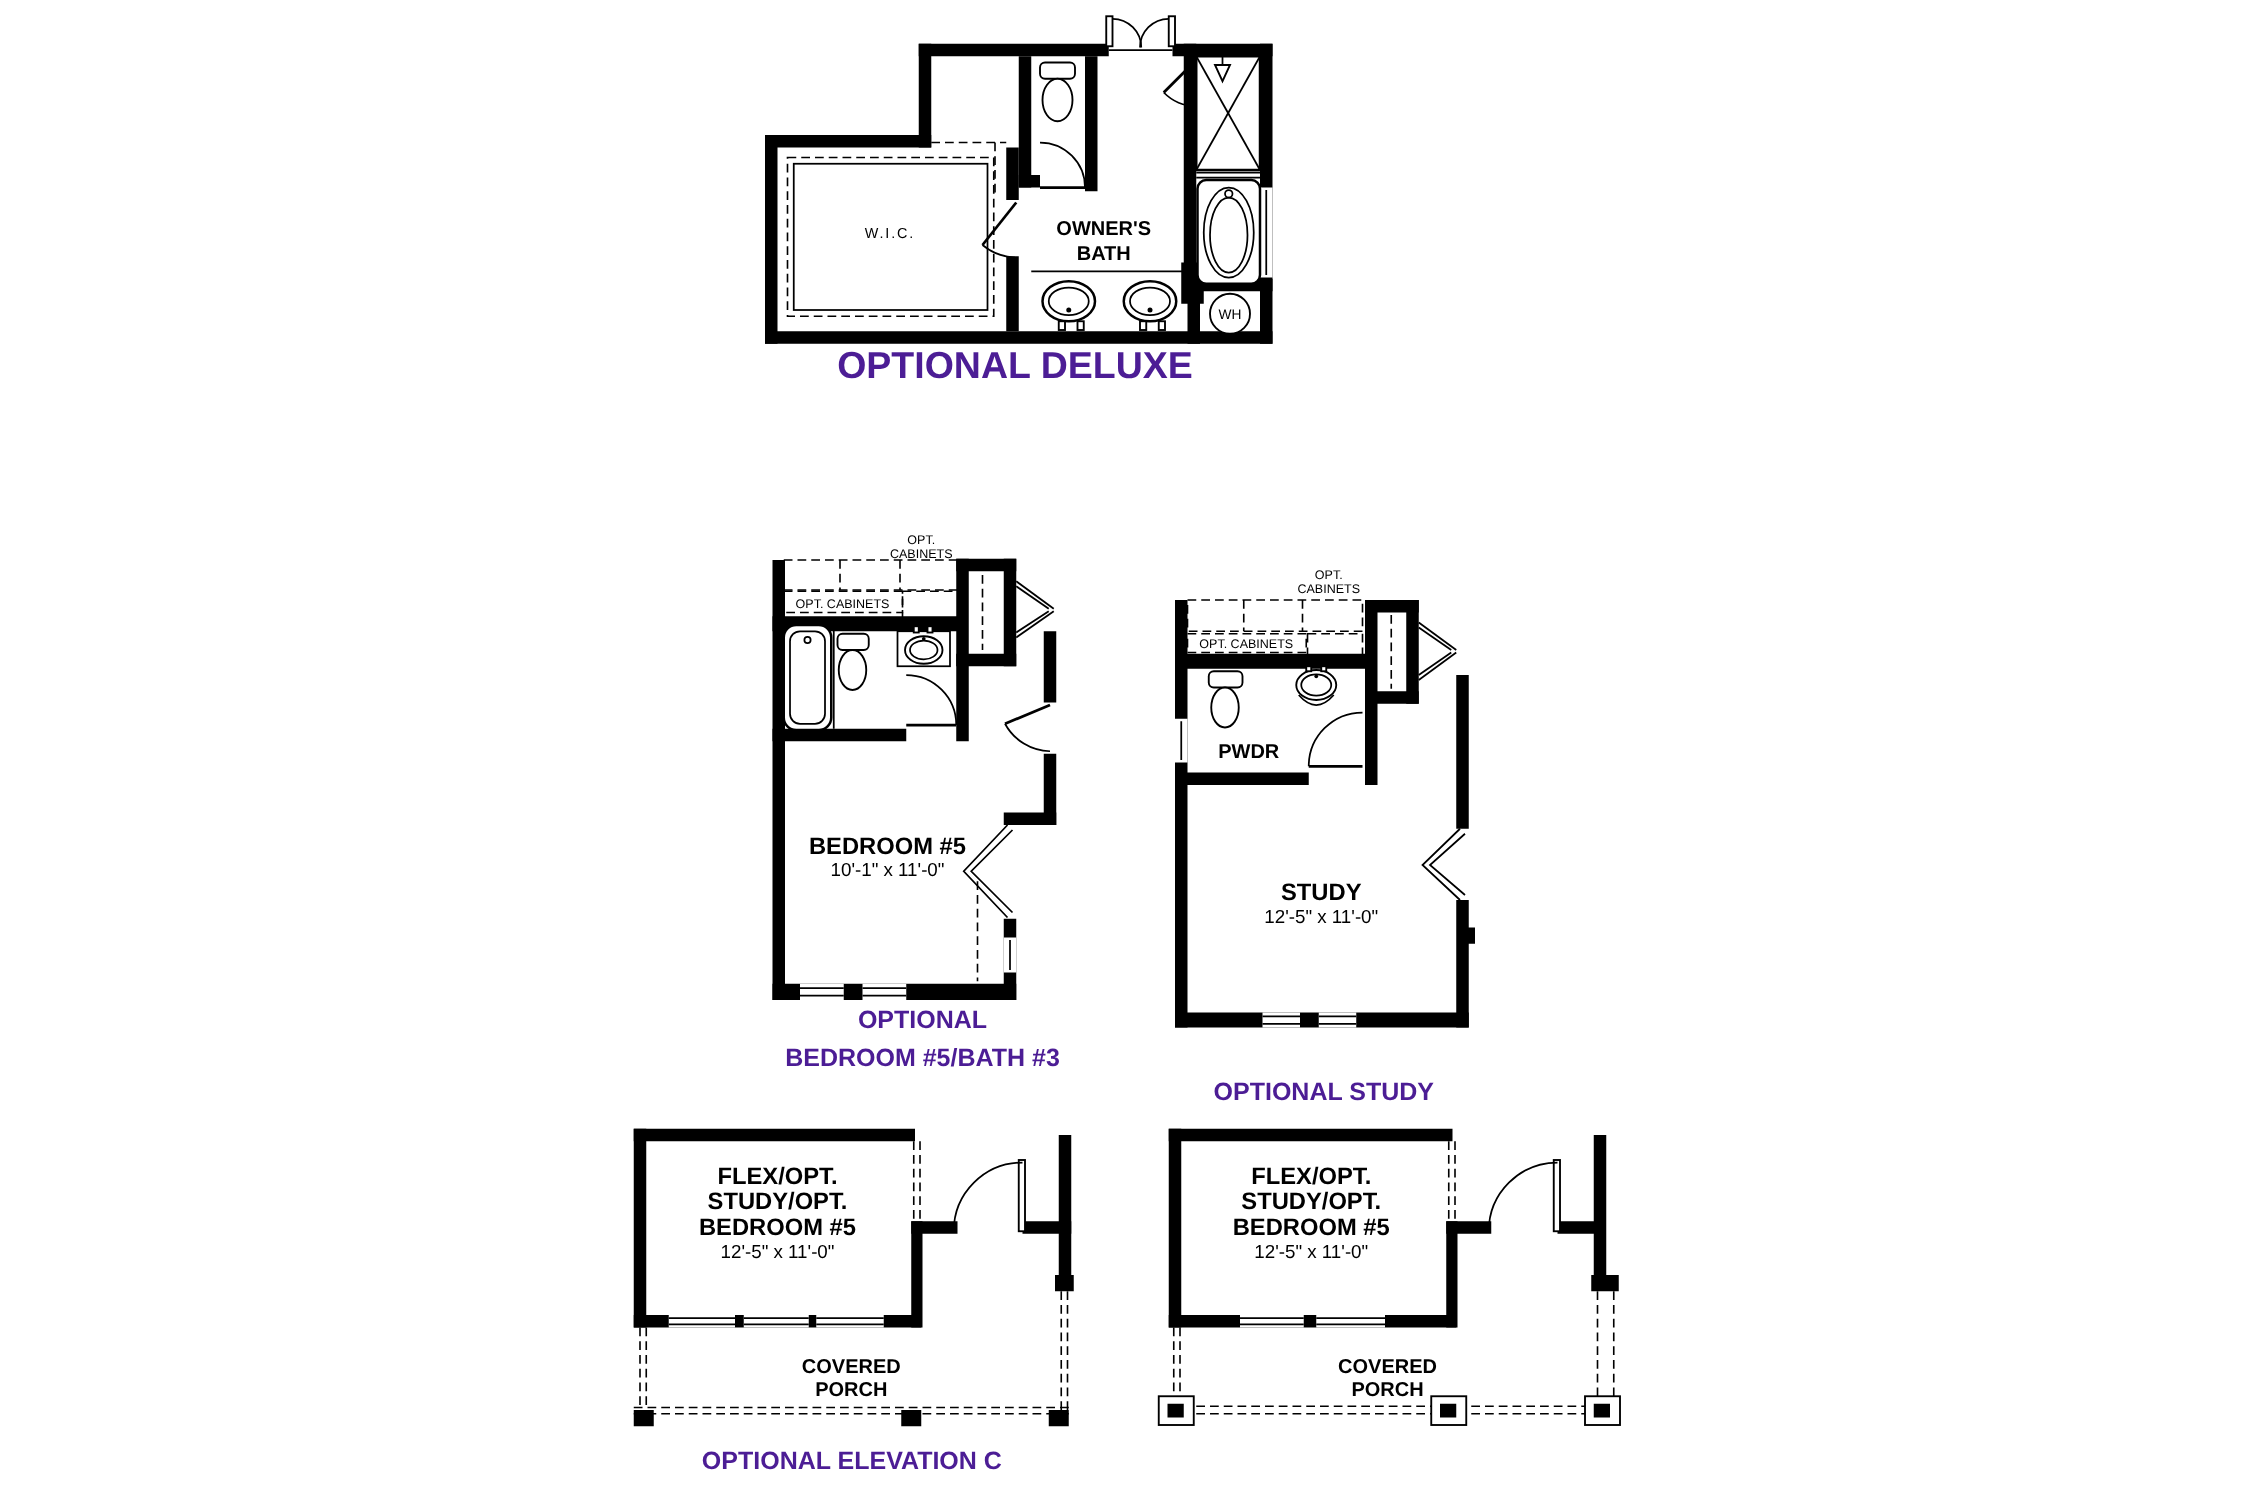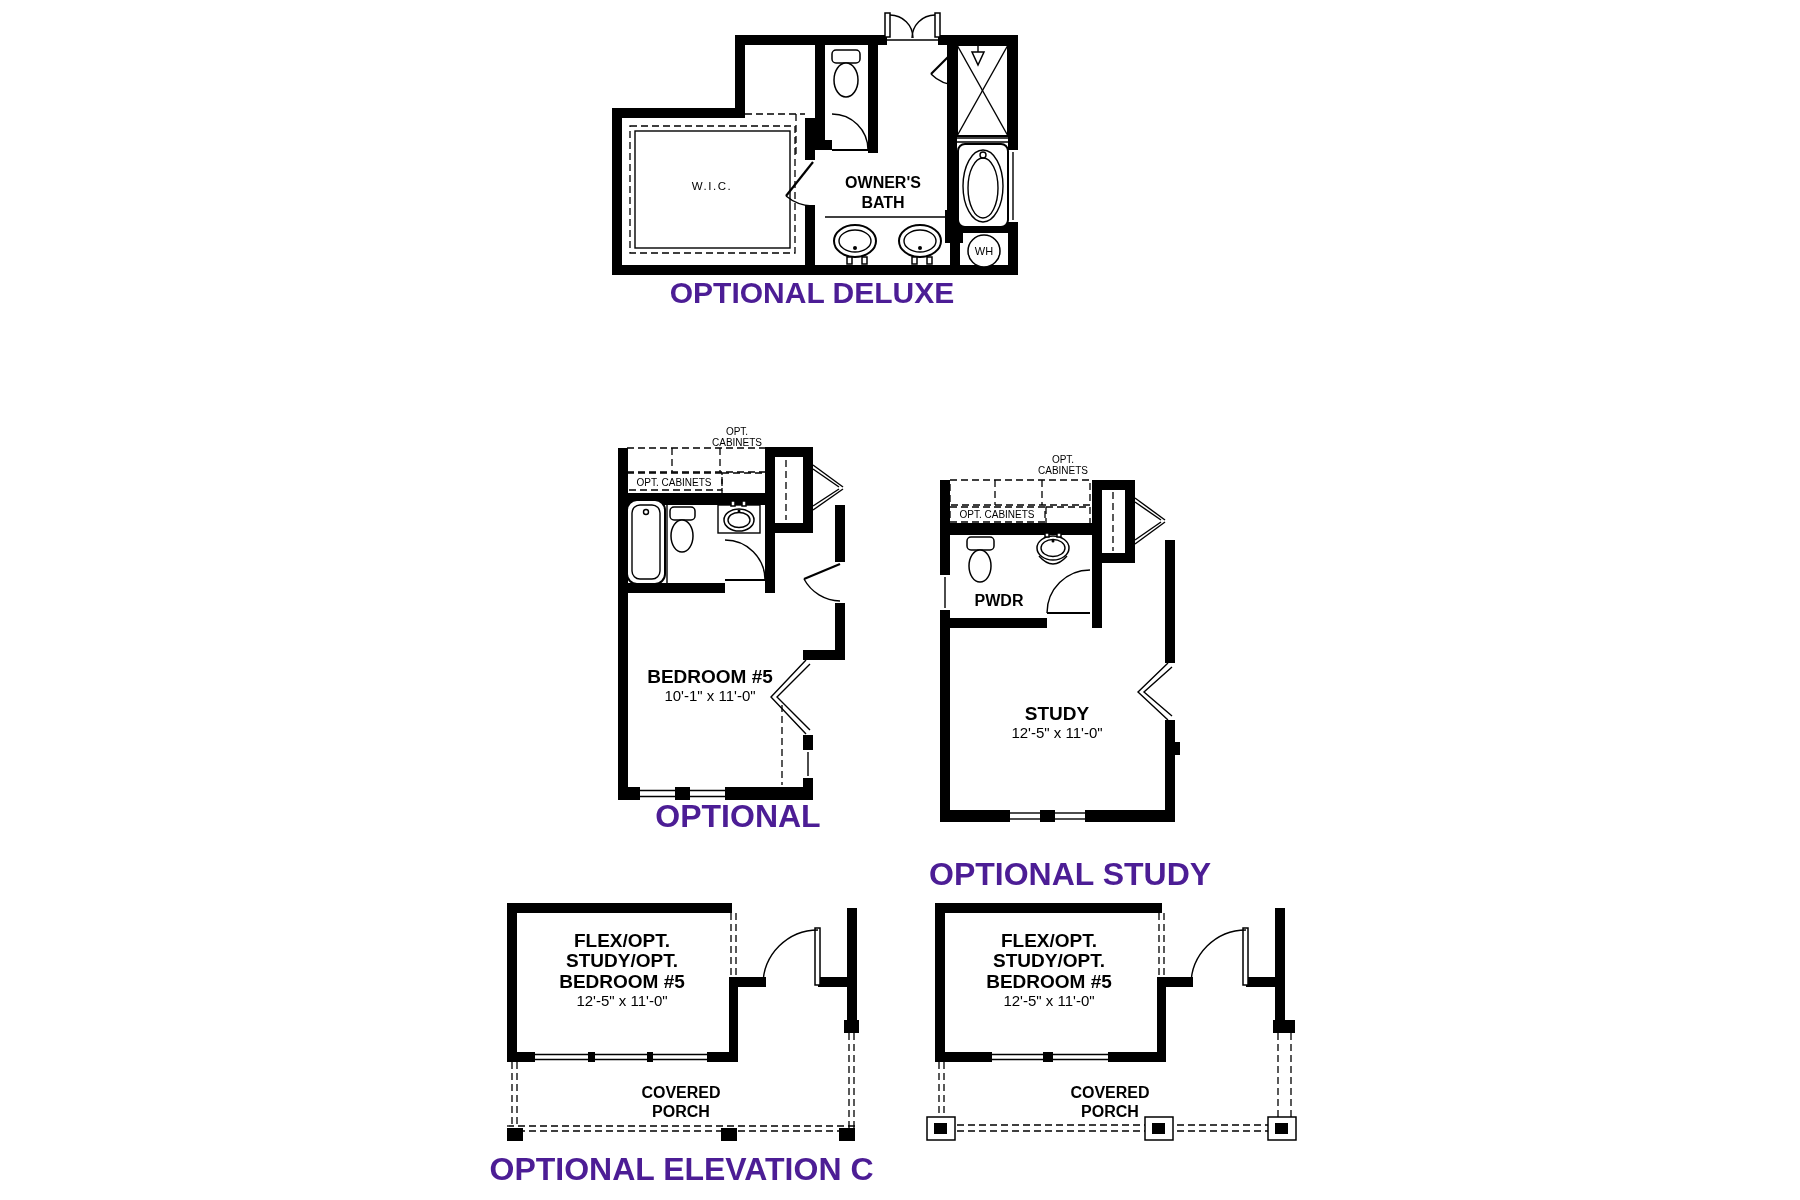--- a/index.html
+++ b/index.html
@@ -2,21 +2,21 @@
 <html><head>
 <meta charset="utf-8">
 <style>
   html,body{margin:0;padding:0;background:#fff;}
   #stage{position:relative;width:1800px;height:1200px;background:#ffffff;overflow:hidden;
          font-family:"Liberation Sans",sans-serif;}
   .plan{position:absolute;}
   .caption{position:absolute;text-align:center;font-weight:bold;color:#4c1d95;
            font-family:"Liberation Sans",sans-serif;white-space:nowrap;}
   .cap30{font-size:30px;line-height:33px;}
-  .cap28{font-size:32px;line-height:31px;}
+  .cap28{font-size:20px;line-height:31px;}
   svg .wall{fill:#000;stroke:none;}
   svg .fix{fill:#fff;stroke:#000;stroke-width:2;}
   svg .fx1{fill:#fff;stroke:#000;stroke-width:1.5;}
   svg .thin{fill:none;stroke:#000;stroke-width:1.4;}
   svg .thin2{fill:none;stroke:#000;stroke-width:2.2;}
   svg .dash{fill:none;stroke:#000;stroke-width:1.3;stroke-dasharray:7 4;}
   svg .white{fill:#fff;stroke:none;}
   svg .blk{fill:#000;stroke:none;}
   svg text{fill:#000;font-family:"Liberation Sans",sans-serif;}
   svg .lbl{font-weight:bold;text-anchor:middle;}
@@ -192,20 +192,21 @@
       <line class="dash" x1="172" y1="285" x2="172" y2="365"></line>
     </g>
     <text class="dim" x="127" y="15" font-size="10">OPT.</text>
     <text class="dim" x="127" y="26" font-size="10">CABINETS</text>
     <text class="dim" x="64" y="66" font-size="10">OPT. CABINETS</text>
     <text class="lbl" x="100" y="263" font-size="19">BEDROOM #5</text>
     <text class="dim" x="100" y="281" font-size="15">10'-1" x 11'-0"</text>
   </svg>
   <div class="caption cap28" style="left:555px;top:801px;width:366px">
     <div>OPTIONAL</div>
+    <div>BEDROOM #5/BATH #3</div>
   </div>
 
   <svg class="plan" style="left:935px;top:420px" width="250" height="410" viewBox="0 0 250 410">
     <g>
       <rect class="wall" x="5" y="60" width="10" height="342"></rect>
       <rect class="wall" x="5" y="103" width="152" height="12"></rect>
       <rect class="wall" x="157" y="60" width="10" height="148"></rect>
       <rect class="wall" x="157" y="60" width="43" height="10"></rect>
       <rect class="wall" x="190" y="60" width="10" height="83"></rect>
       <rect class="wall" x="157" y="133" width="43" height="10"></rect>

